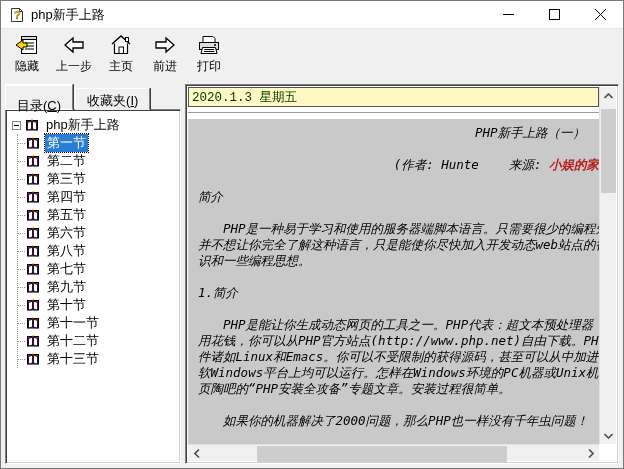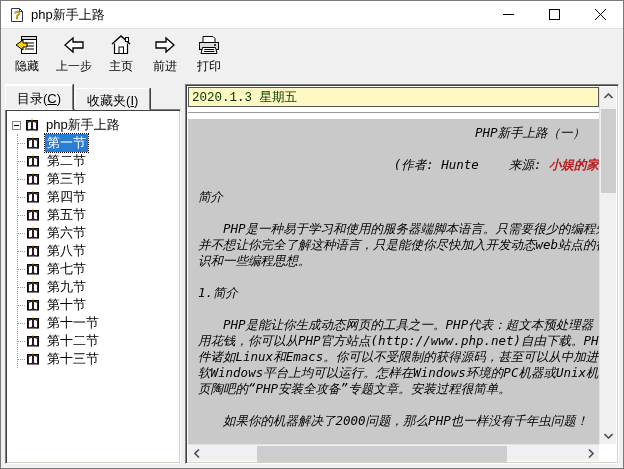--- a/index.html
+++ b/index.html
@@ -13,21 +13,21 @@
   
   .toolbar{height:50px;background:#f0f0f0;display:flex;align-items:flex-start;padding:3px 0 0 6px;}
   .tbtn{display:flex;flex-direction:column;align-items:center;justify-content:flex-start;min-width:40px;padding:1px 5px;margin-right:4px;}
   .tbtn .ticon{height:24px;display:flex;align-items:center;justify-content:center;}
   .tbtn .tlab{font-size:12px;color:#000000;margin-top:1px;white-space:nowrap;}
   
   .main{position:absolute;top:79px;left:0;right:0;bottom:0;display:flex;background:#f0f0f0;}
   .left-pane{width:180px;flex:0 0 auto;padding:4px 0 4px 4px;display:flex;flex-direction:column;}
   .tabs{display:flex;align-items:flex-end;height:26px;position:relative;z-index:2;}
   .tab{background:#f0f0f0;border:1px solid;border-color:#ffffff #808080 #f0f0f0 #ffffff;box-shadow:1px 0 0 #404040;padding:3px 11px 2px 11px;font-size:13px;height:22px;margin-right:2px;white-space:nowrap;cursor:default;}
-  .tab.active{height:26px;padding-top:5px;border-bottom-color:#ffffff;box-shadow:1px 0 0 #404040, inset 0 1px 0 #ffffff;margin-top:24px;}
+  .tab.active{height:26px;padding-top:12px;border-bottom-color:#ffffff;box-shadow:1px 0 0 #404040, inset 0 1px 0 #ffffff;margin-top:24px;}
   .tab .u{text-decoration:underline;}
   .tree-box{flex:1 1 auto;background:#ffffff;border:1px solid;border-color:#808080 #ffffff #ffffff #808080;box-shadow:inset 1px 1px 0 #404040, inset -1px -1px 0 #d4d0c8;margin-top:-1px;padding:6px 2px 2px 6px;overflow:hidden;font-size:13px;}
   .trow{display:flex;align-items:center;height:18px;white-space:nowrap;cursor:default;}
   .expander{width:9px;height:9px;border:1px solid #848484;background:#fff;position:relative;margin-right:3px;flex:0 0 auto;}
   .expander::after{content:"";position:absolute;left:1px;right:1px;top:3px;height:1px;background:#000;}
   .tree-children{margin-left:5px;border-left:1px dotted #9a9a9a;padding-left:0;}
   .tree-children .trow{padding-left:0;}
   .stub{width:7px;height:1px;border-top:1px dotted #9a9a9a;flex:0 0 auto;}
   .bicon{width:16px;height:14px;margin-right:4px;flex:0 0 auto;}
   .tlabel{padding:0 2px;color:#000;}

